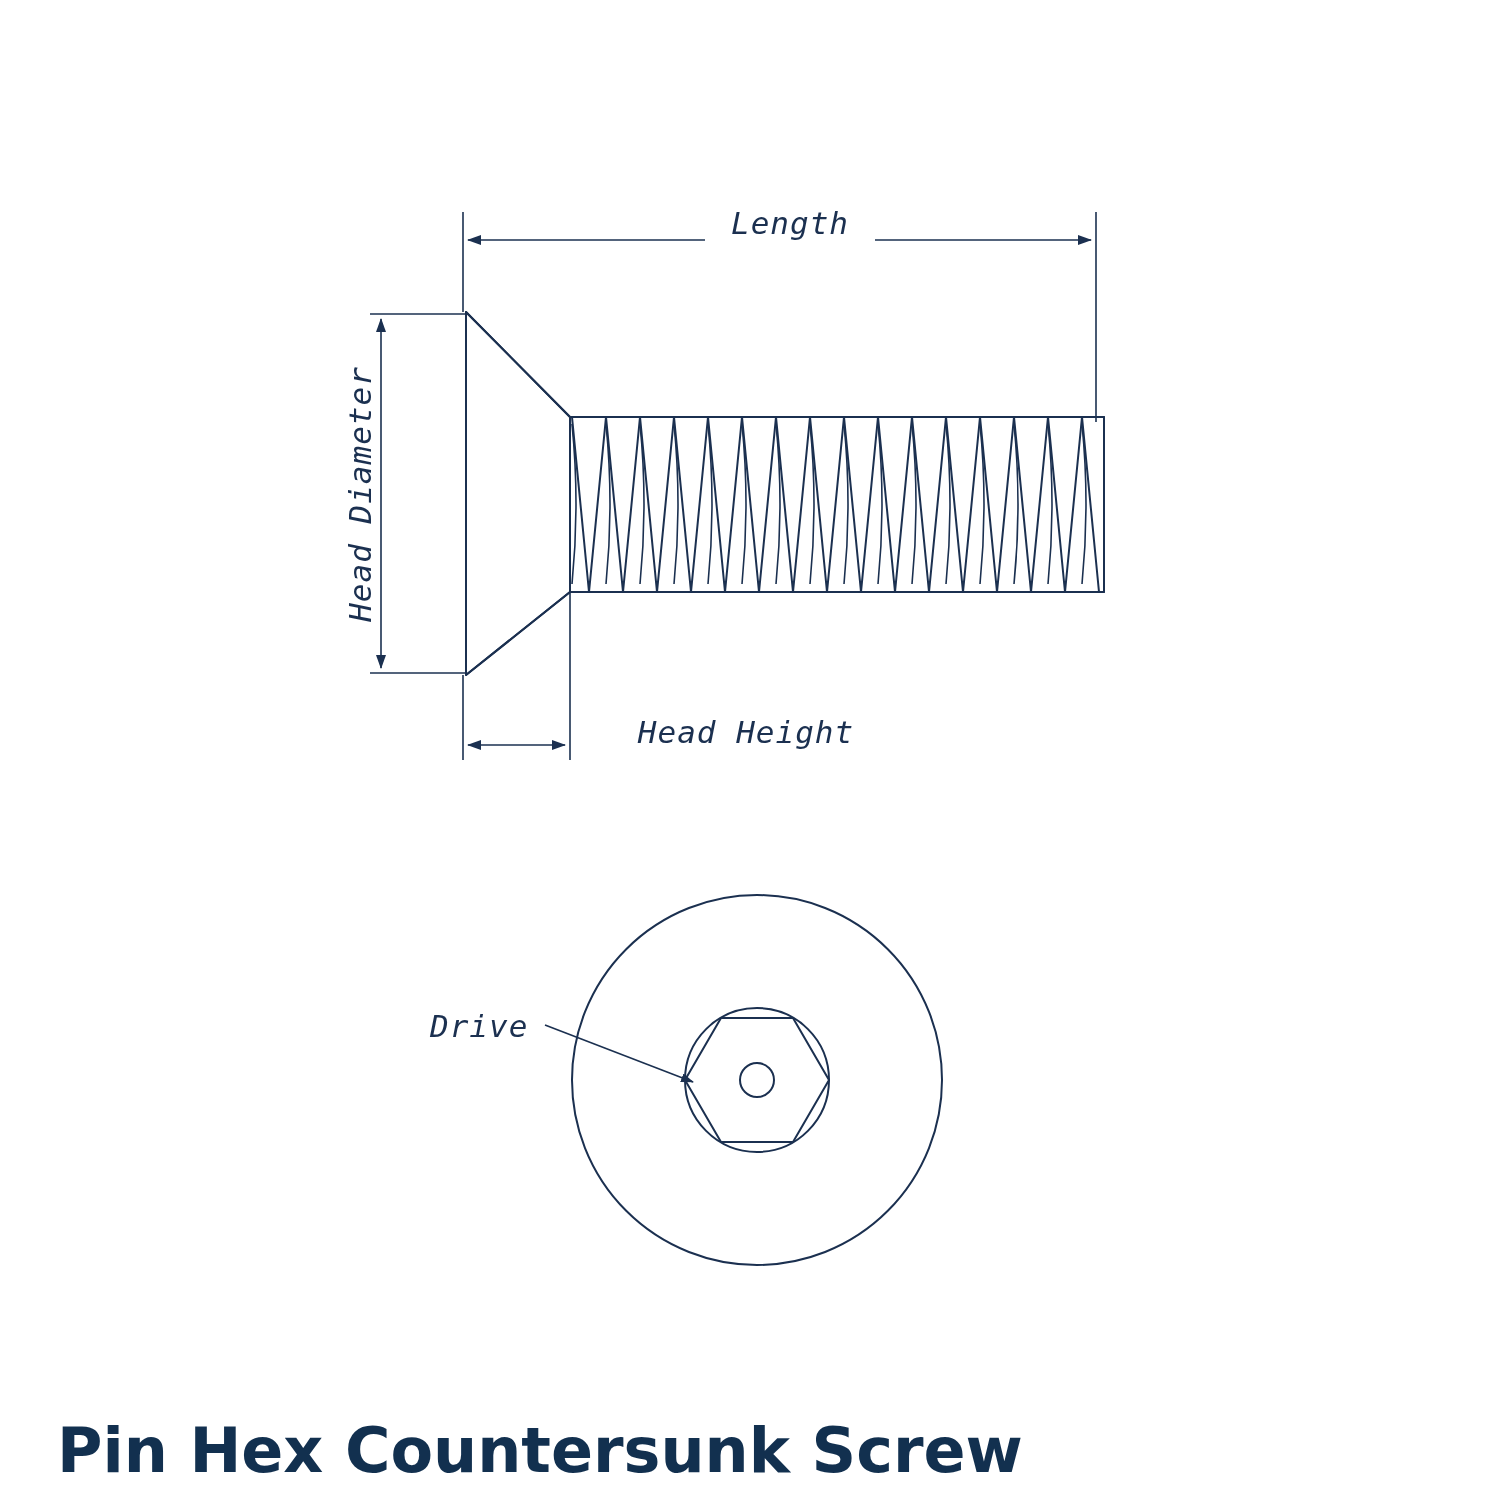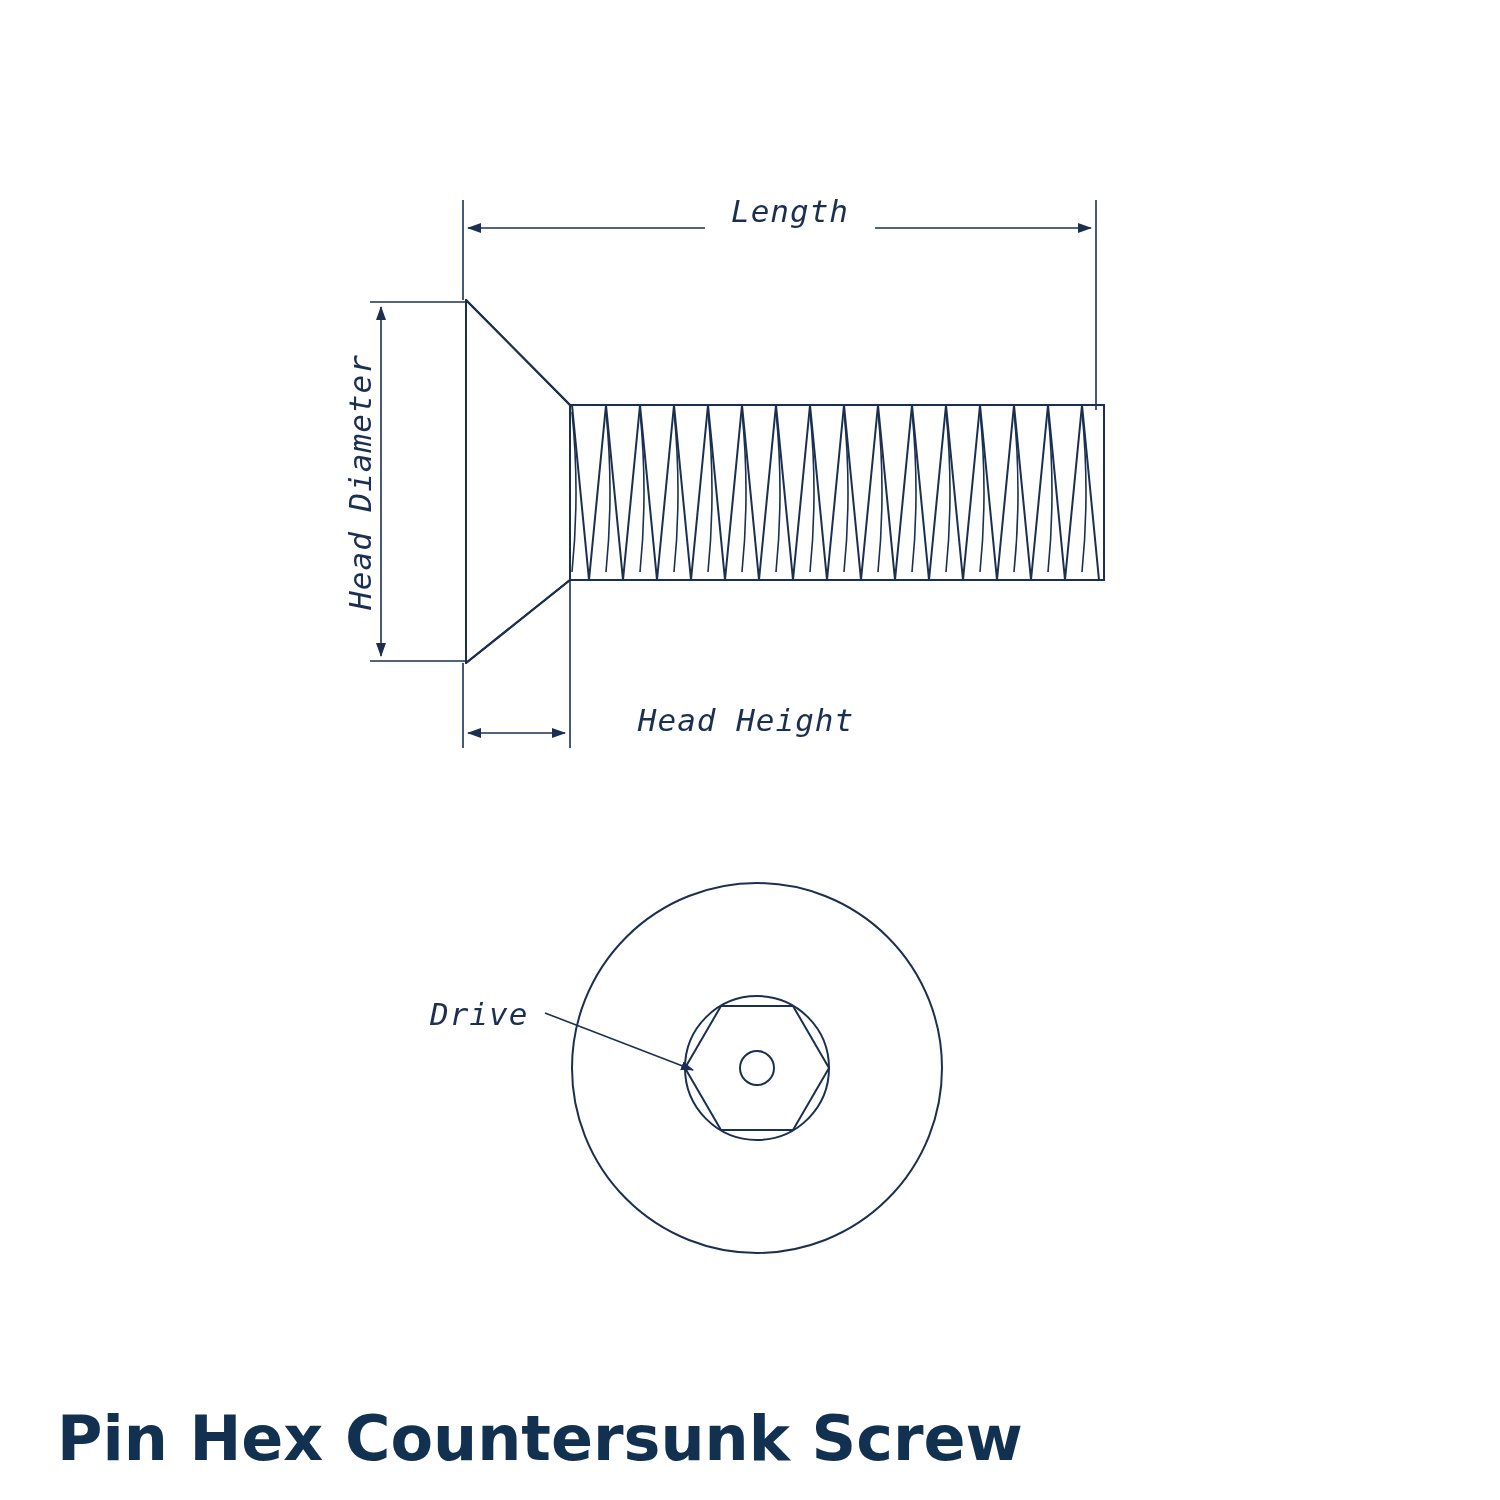--- a/index.html
+++ b/index.html
@@ -10,21 +10,21 @@
   body {
     width: 1500px;
     height: 1500px;
     position: relative;
     font-family: "DejaVu Sans", sans-serif;
     overflow: hidden;
   }
   #diagram-root {
     position: absolute;
     left: 0;
-    top: 0;
+    top: 12px;
     width: 1500px;
     height: 1088px;
   }
   svg.drawing {
     display: block;
     width: 1500px;
     height: 1500px;
   }
   .stroke {
     fill: none;

